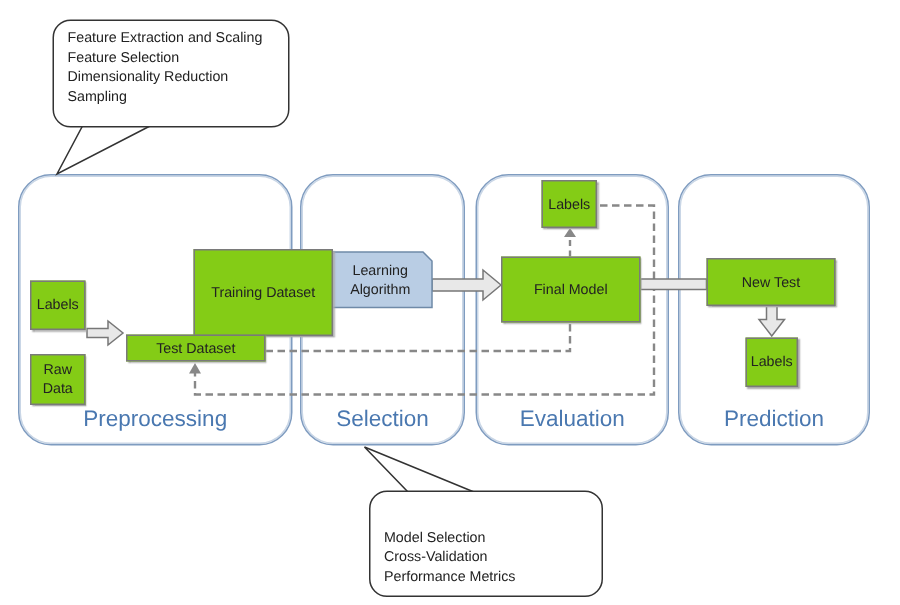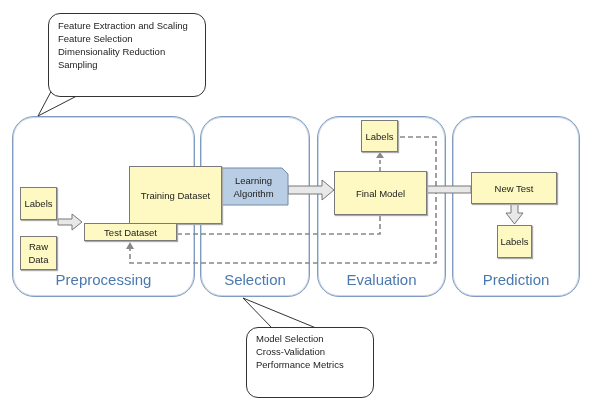--- a/index.html
+++ b/index.html
@@ -3,21 +3,21 @@
 <meta charset="utf-8">
 <style>
   html, body { margin:0; padding:0; background:#ffffff; }
   body { width:600px; height:403px; position:relative; overflow:hidden;
          font-family:"Liberation Sans", sans-serif; }
   svg { position:absolute; left:0; top:0; }
   .panel { position:absolute; border:1.5px solid #7f9cc0; border-radius:22px;
            box-shadow: inset 0 0 0 1px #c9d6e6; background:transparent; box-sizing:border-box; }
   .panel-title { position:absolute; left:0; right:0; bottom:8px; text-align:center;
                  color:#4a78b0; font-size:15px; }
-  .box { position:absolute; background:#fef9c3; border:1px solid #7a7a7a; box-sizing:border-box;
+  .box { position:absolute; background:#84cc16; border:1px solid #7a7a7a; box-sizing:border-box;
          display:flex; align-items:center; justify-content:center; text-align:center;
          font-size:9.5px; color:#222; line-height:13px; box-shadow:1px 1px 1px #aaa; }
   .callout { position:absolute; background:#fff; border:1px solid #333; border-radius:12px;
              box-sizing:border-box; font-size:9.5px; color:#222; line-height:13px; padding:5px 0 0 9px; }
   .callout div { white-space:nowrap; }
 </style>
 </head>
 <body>
 
 <div class="panel" style="left:12px;top:116px;width:183px;height:181px;">
@@ -50,27 +50,27 @@
 
   <polygon points="288,186 322,186 322,180 334,190 322,200 322,194 288,194" fill="#e8e8e8" stroke="#777" stroke-width="1"></polygon>
 
   <rect x="427" y="186" width="44" height="7" fill="#e8e8e8" stroke="#777" stroke-width="1"></rect>
 
   <polygon points="511,204 518,204 518,213 523,213 514.5,224 506,213 511,213" fill="#e8e8e8" stroke="#777" stroke-width="1"></polygon>
 
   <polygon points="219,168 282,168 288,174 288,205 219,205" fill="#b9cde4" stroke="#6f8aa8" stroke-width="1"></polygon>
 </svg>
 
-<div class="callout" style="left:35px;top:13px;width:158px;height:84px;margin-left:13px;">
+<div class="callout" style="left:35px;top:13px;width:158px;height:72px;">
   <div>Feature Extraction and Scaling</div>
   <div>Feature Selection</div>
   <div>Dimensionality Reduction</div>
   <div>Sampling</div>
 </div>
-<div class="callout" style="left:246px;top:327px;width:128px;height:71px;padding-top:4px;">
+<div class="callout" style="left:246px;top:327px;width:156px;height:71px;padding-top:24px;">
   <div>Model Selection</div>
   <div>Cross-Validation</div>
   <div>Performance Metrics</div>
 </div>
 
 <div class="box" style="left:20px;top:187px;width:37px;height:33px;">Labels</div>
 <div class="box" style="left:20px;top:236px;width:37px;height:34px;">
   <span style="width:26px;">Raw Data</span>
 </div>
 <div class="box" style="left:84px;top:166px;width:93px;height:58px;margin-left:45px;">Training Dataset</div>

